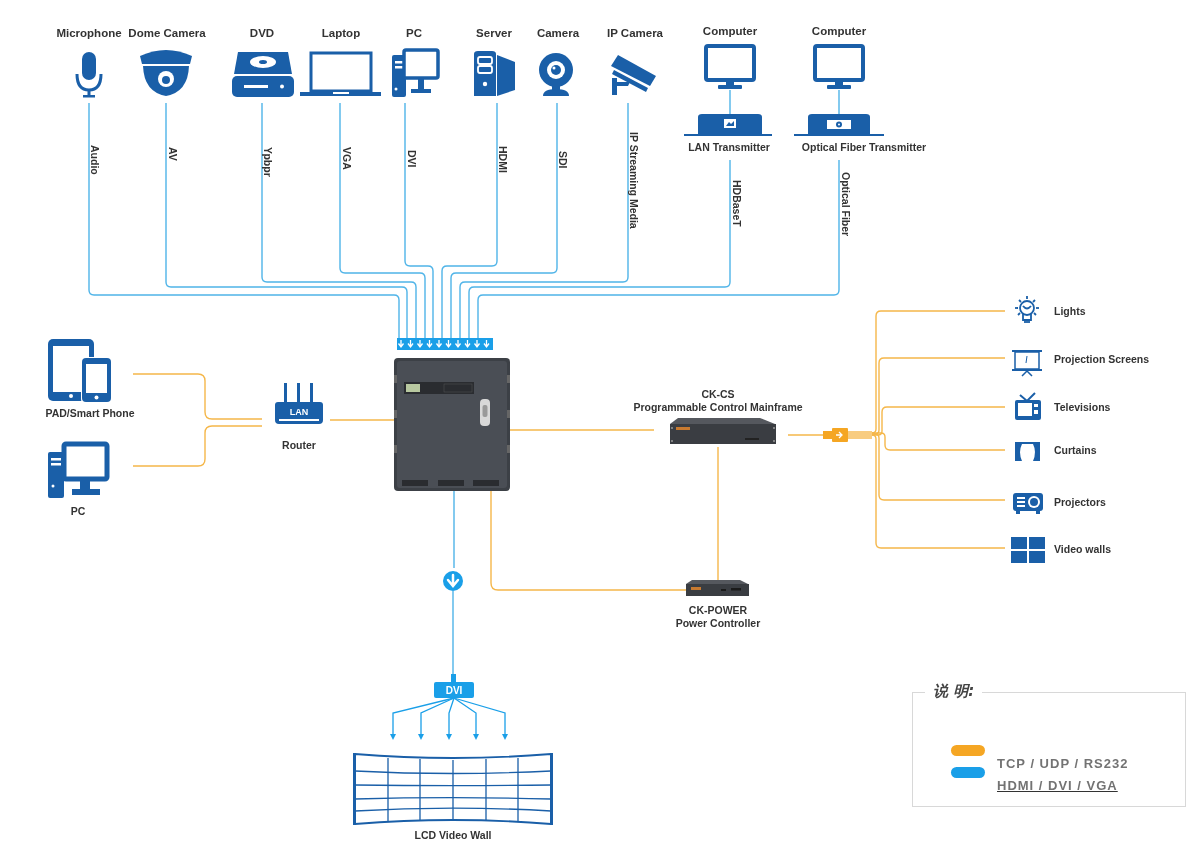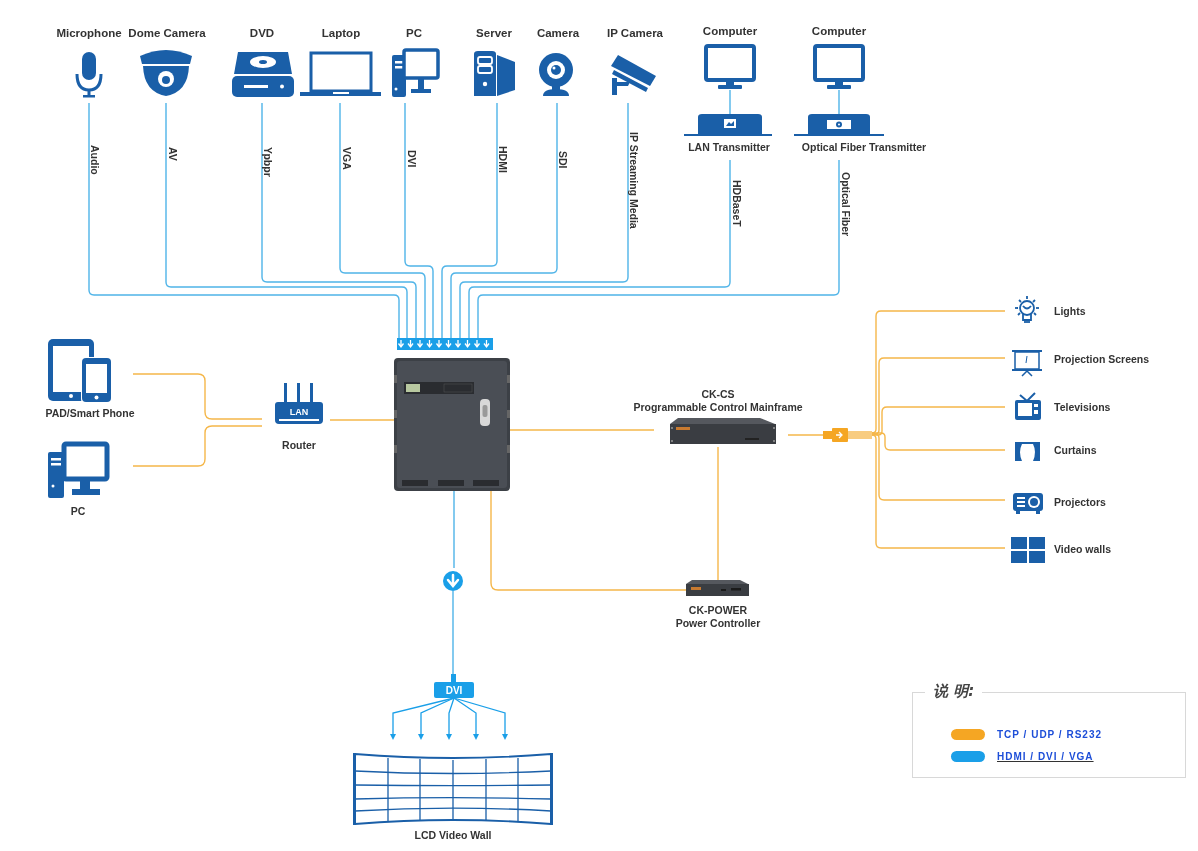--- a/index.html
+++ b/index.html
@@ -6,29 +6,29 @@
   body { width: 1198px; height: 851px; position: relative; overflow: hidden;
          font-family: "Liberation Sans", "DejaVu Sans", sans-serif; color: #333; }
   #diagram { position: absolute; left: 0; top: 0; }
   .lbl { font-family: "Liberation Sans", "DejaVu Sans", sans-serif; font-weight: bold; fill: #333; }
   .lbl-sm { font-size: 10.5px; }
   .lbl-md { font-size: 11.5px; }
   .cable-lbl { font-family: "Liberation Sans", "DejaVu Sans", sans-serif; font-weight: bold; font-size: 10.5px; fill: #333; }
   .blue-line { fill: none; stroke: #4fb4e8; stroke-width: 1.4; }
   .orange-line { fill: none; stroke: #f5b74a; stroke-width: 1.4; }
   .icon-fill { fill: #1a5fa8; }
-  #legend { position: absolute; left: 912px; top: 692px; width: 274px; height: 86px;
+  #legend { position: absolute; left: 912px; top: 692px; width: 274px; height: 115px;
             border: 1.5px solid #d8d8d8; box-sizing: border-box; }
   #legend-title { position: absolute; left: 12px; top: -11px; background: #fff; padding: 0 8px;
                   font-family: "DejaVu Sans", sans-serif; font-style: italic; font-weight: bold;
                   font-size: 15px; color: #444; }
   .legend-row { position: absolute; left: 38px; display: flex; align-items: center; }
   .legend-swatch { width: 34px; height: 11px; border-radius: 6px; margin-right: 12px; }
-  .legend-text { font-family: "Liberation Sans", sans-serif; font-weight: bold; font-size: 10px;
-                 letter-spacing: 1px; color: #1d4ed8; }
+  .legend-text { font-family: "Liberation Sans", sans-serif; font-weight: bold; font-size: 13px;
+                 letter-spacing: 1px; color: #737373; margin-top: 27px; }
 </style>
 </head>
 <body>
 
 <svg id="diagram" width="1198" height="851" viewBox="0 0 1198 851" xmlns="http://www.w3.org/2000/svg">
 
   <g>
     <text class="lbl lbl-md" x="89" y="37" text-anchor="middle">Microphone</text>
     <text class="lbl lbl-md" x="167" y="37" text-anchor="middle">Dome Camera</text>
     <text class="lbl lbl-md" x="262" y="37" text-anchor="middle">DVD</text>

